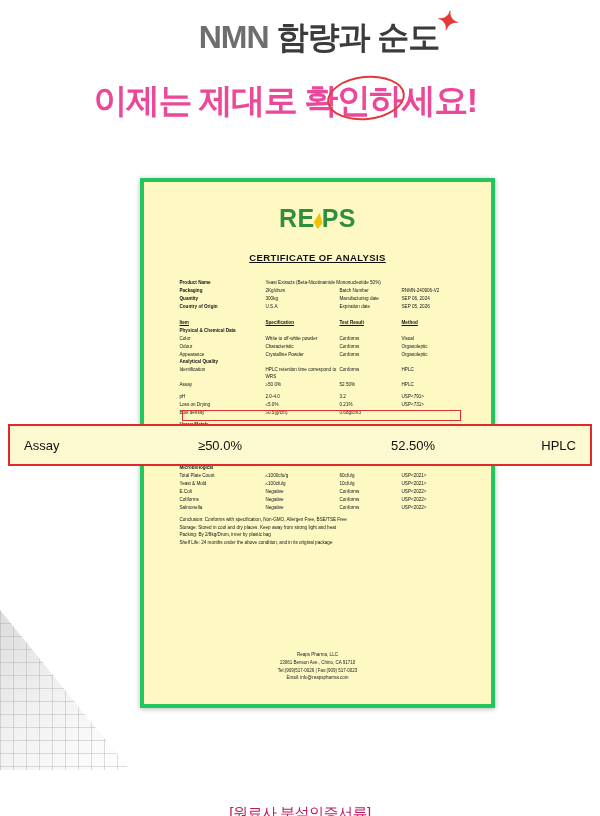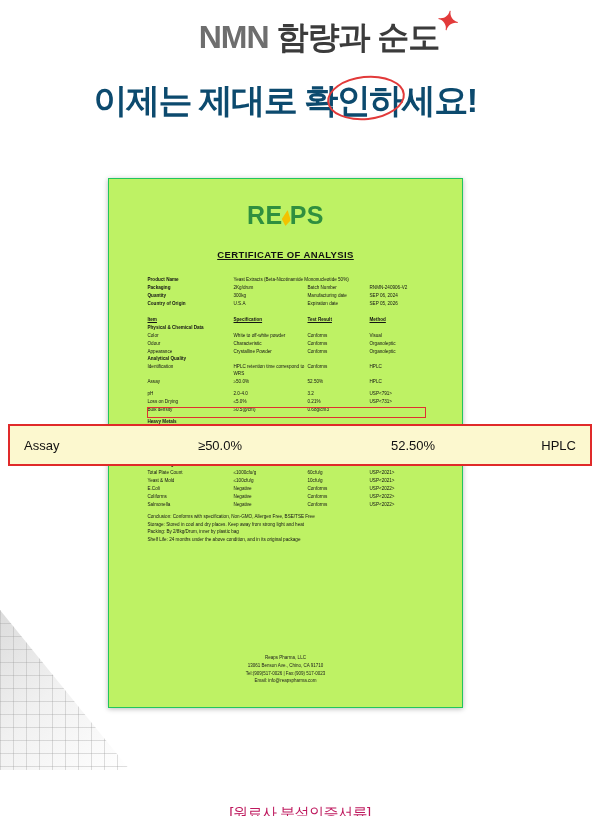--- a/index.html
+++ b/index.html
@@ -17,21 +17,21 @@
     margin-left:19px;
   }
   .hl-line1 {
     position:absolute; top:16px; left:0; width:600px;
     font-size:32px; font-weight:bold; color:#3b3b3b;
     letter-spacing:-1px;
   }
   .hl-line1 .gray { color:#6e6e6e; }
   .hl-line2 {
     position:absolute; top:78px; left:0; width:532px;
-    font-size:34px; font-weight:bold; color:#0c4a6e;
+    font-size:34px; font-weight:bold; color:#ec4899;
     letter-spacing:-1.5px;
   }
   .star {
     position:absolute; top:6px; left:418px;
     color:#e23a3a; font-size:26px; font-weight:bold;
     transform:rotate(12deg);
   }
   .circle-mark {
     position:absolute; top:76px; left:308px;
     width:78px; height:44px;
@@ -51,24 +51,24 @@
   .corner-grid {
     position:absolute; left:0; top:460px; width:130px; height:160px;
     clip-path:polygon(0 0, 100% 100%, 0 100%);
     background-image:
       linear-gradient(to right, rgba(160,160,160,.35) 1px, transparent 1px),
       linear-gradient(to bottom, rgba(160,160,160,.35) 1px, transparent 1px);
     background-size:13px 13px;
   }
 
   .paper {
-    position:absolute; left:108px; top:28px; width:355px; height:530px;
-    background:#bef264;
+    position:absolute; left:140px; top:28px; width:355px; height:530px;
+    background:#fef9c3;
     box-shadow:0 1px 5px rgba(0,0,0,.28);
-    border:1px solid #22c55e;
+    border:4px solid #22c55e;
   }
 
   .logo { text-align:center; margin-top:22px; }
   .logo-text {
     font-size:25px; font-weight:bold; color:#2f8f3f; letter-spacing:0.5px;
     font-family:"Liberation Sans", sans-serif;
   }
   .leaf {
     display:inline-block; width:9px; height:16px; margin:0 -1px;
     background:#f2c200;

